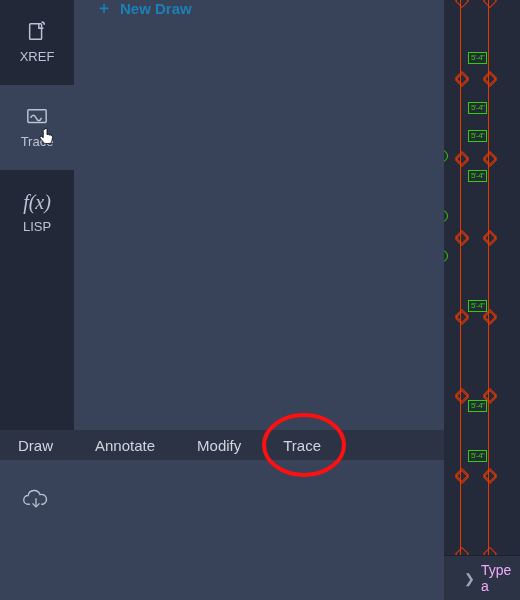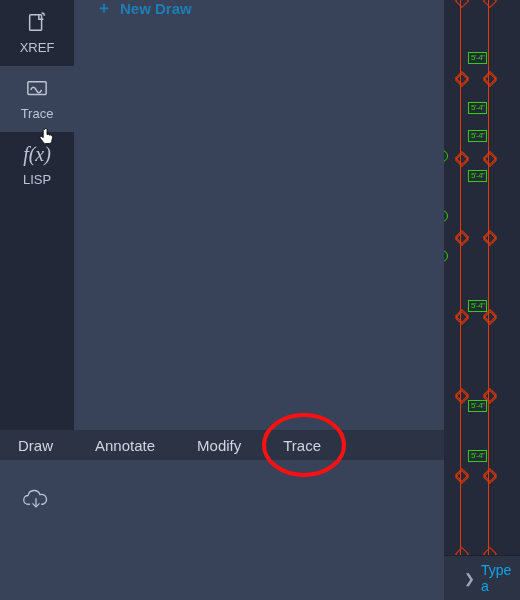--- a/index.html
+++ b/index.html
@@ -18,21 +18,21 @@
     position: absolute;
     left: 0;
     top: 0;
     width: 74px;
     height: 430px;
     background: #222838;
     z-index: 3;
   }
   .rail-item {
     width: 74px;
-    height: 66px;
+    height: 85px;
     display: flex;
     flex-direction: column;
     align-items: center;
     justify-content: center;
     gap: 6px;
     box-sizing: border-box;
     font-size: 13px;
     color: #bcc3d4;
   }
   .rail-item.selected {
@@ -194,21 +194,21 @@
     background: #2c3345;
     border-top: 1px solid #1c2130;
     display: flex;
     align-items: center;
     gap: 6px;
     box-sizing: border-box;
     padding-left: 20px;
     z-index: 6;
   }
   .cmd-chevron { font-size: 13px; color: #9ea6ba; }
-  .cmd-text { font-size: 14px; color: #0ea5e9; }
+  .cmd-text { font-size: 14px; color: #f0abfc; }
 </style>
 </head>
 <body>
 
 <div class="canvas">
   <div class="ruler ruler-a">
     <div class="tick-seg"></div>
       <div class="tick-seg"></div>
       <div class="tick-seg"></div>
     <div class="tick-seg"></div>

